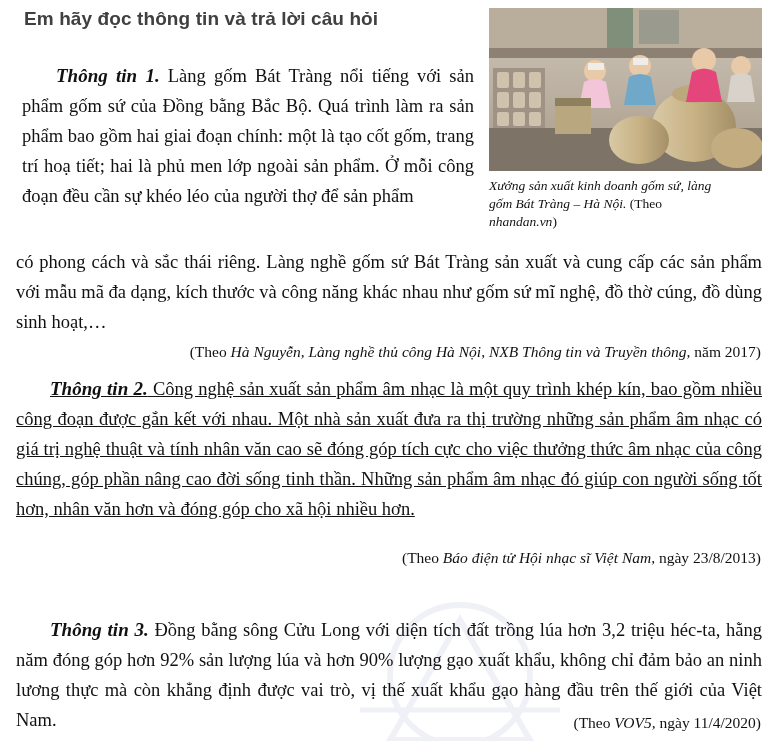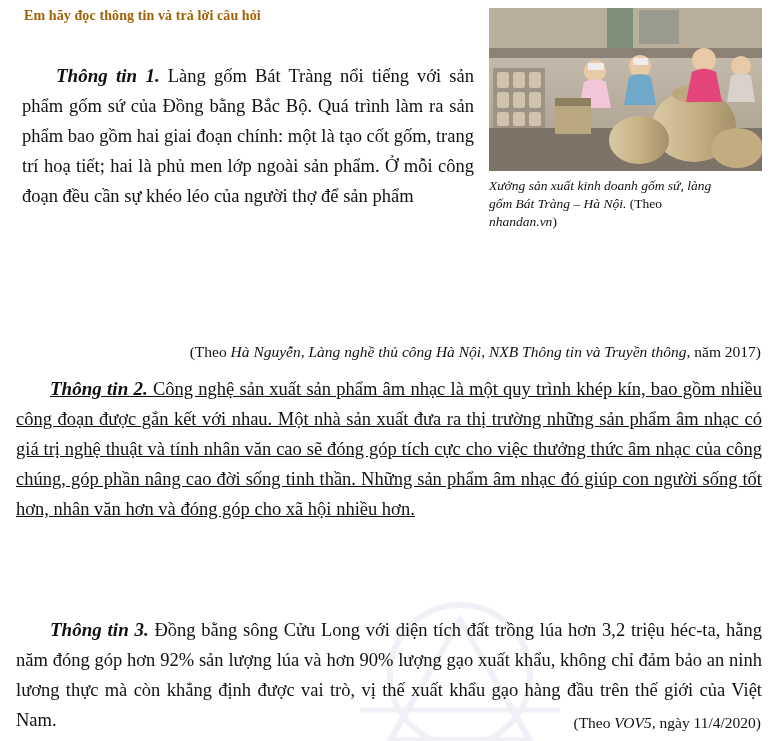--- a/index.html
+++ b/index.html
@@ -30,24 +30,24 @@
     height: 150px;
     opacity: 0.07;
     pointer-events: none;
   }
   .watermark svg { display: block; }
 
   .heading {
     position: absolute;
     left: 24px;
     top: 8px;
-    font-size: 14px;
+    font-size: 19px;
     font-weight: bold;
-    color: #a16207;
-    font-family: Liberation Serif, serif;
+    color: #404040;
+    font-family: Liberation Sans, sans-serif;
     letter-spacing: 0.1px;
   }
 
   .figure {
     position: absolute;
     left: 489px;
     top: 8px;
     width: 242px;
   }
   .figure-img {
@@ -195,27 +195,29 @@
     <div class="figure-caption">
       <span>Xưởng sản xuất kinh doanh gốm sứ, làng gốm Bát Tràng – Hà Nội.</span>
       <span class="src"><span>(Theo </span><i>nhandan.vn</i><span>)</span></span>
     </div>
   </div>
 
   <div class="col-text">
     <span class="indent"></span><span class="info-label">Thông tin 1.</span><span> Làng gốm Bát Tràng nổi tiếng với sản phẩm gốm sứ của Đồng bằng Bắc Bộ. Quá trình làm ra sản phẩm bao gồm hai giai đoạn chính: một là tạo cốt gốm, trang trí hoạ tiết; hai là phủ men lớp ngoài sản phẩm. Ở mỗi công đoạn đều cần sự khéo léo của người thợ để sản phẩm</span>
   </div>
 
+  <div class="body-text p1cont">có phong cách và sắc thái riêng. Làng nghề gốm sứ Bát Tràng sản xuất và cung cấp các sản phẩm với mẫu mã đa dạng, kích thước và công năng khác nhau như gốm sứ mĩ nghệ, đồ thờ cúng, đồ dùng sinh hoạt,…</div>
 
   <div class="credit credit-1"><span>(Theo </span><i>Hà Nguyễn, Làng nghề thủ công Hà Nội, NXB Thông tin và Truyền thông,</i><span> năm 2017)</span></div>
 
   <div class="body-text p2">
     <span class="indent"></span><span class="info-label">Thông tin 2.</span><span> Công nghệ sản xuất sản phẩm âm nhạc là một quy trình khép kín, bao gồm nhiều công đoạn được gắn kết với nhau. Một nhà sản xuất đưa ra thị trường những sản phẩm âm nhạc có giá trị nghệ thuật và tính nhân văn cao sẽ đóng góp tích cực cho việc thưởng thức âm nhạc của công chúng, góp phần nâng cao đời sống tinh thần. Những sản phẩm âm nhạc đó giúp con người sống tốt hơn, nhân văn hơn và đóng góp cho xã hội nhiều hơn.</span>
   </div>
 
+  <div class="credit credit-2"><span>(Theo </span><i>Báo điện tử Hội nhạc sĩ Việt Nam,</i><span> ngày 23/8/2013)</span></div>
 
   <div class="body-text p3">
     <span class="indent"></span><span class="info-label">Thông tin 3.</span><span> Đồng bằng sông Cửu Long với diện tích đất trồng lúa hơn 3,2 triệu héc-ta, hằng năm đóng góp hơn 92% sản lượng lúa và hơn 90% lượng gạo xuất khẩu, không chỉ đảm bảo an ninh lương thực mà còn khẳng định được vai trò, vị thế xuất khẩu gạo hàng đầu trên thế giới của Việt Nam.</span>
   </div>
 
   <div class="credit credit-3"><span>(Theo </span><i>VOV5,</i><span> ngày 11/4/2020)</span></div>
 
 </div>
 
 </body></html>

